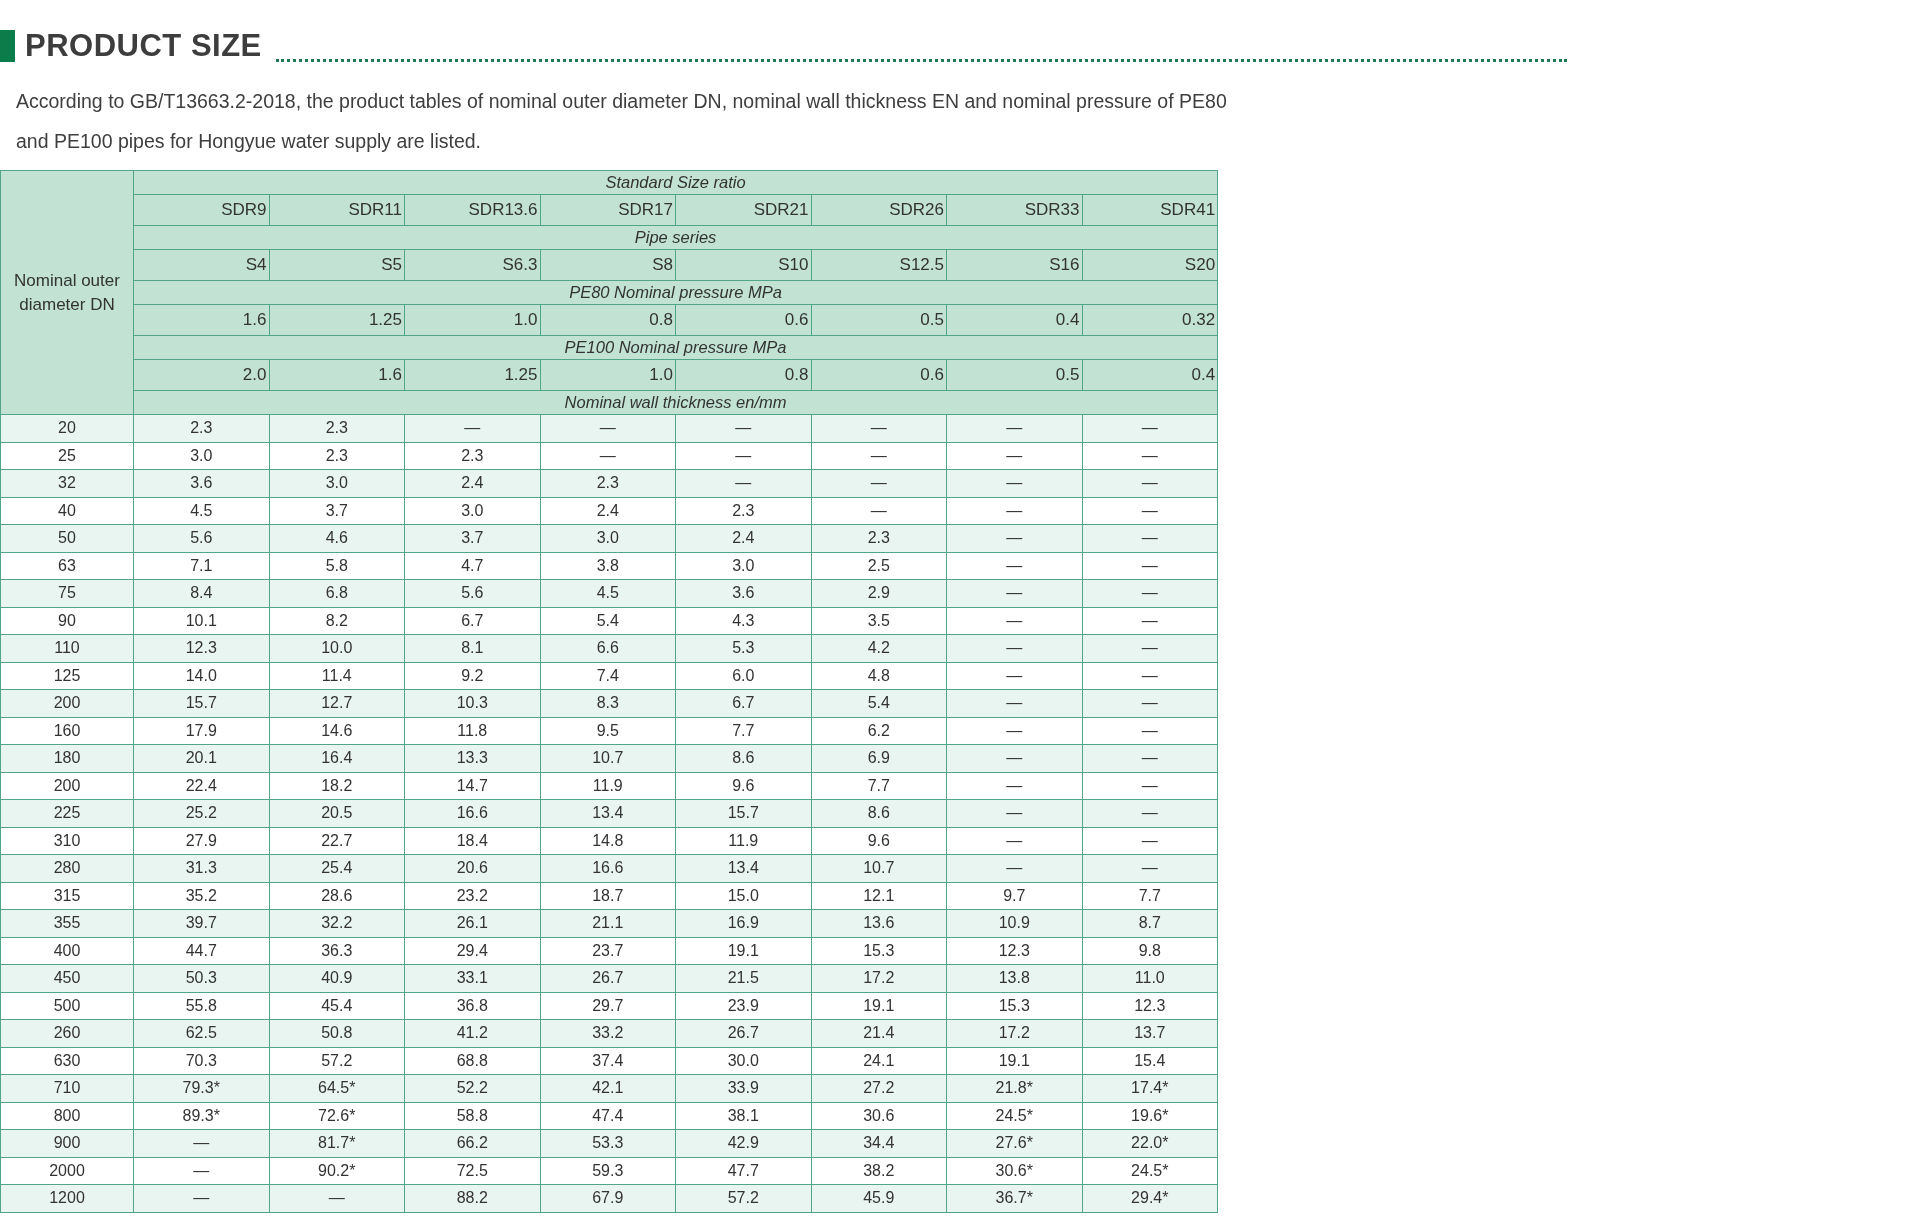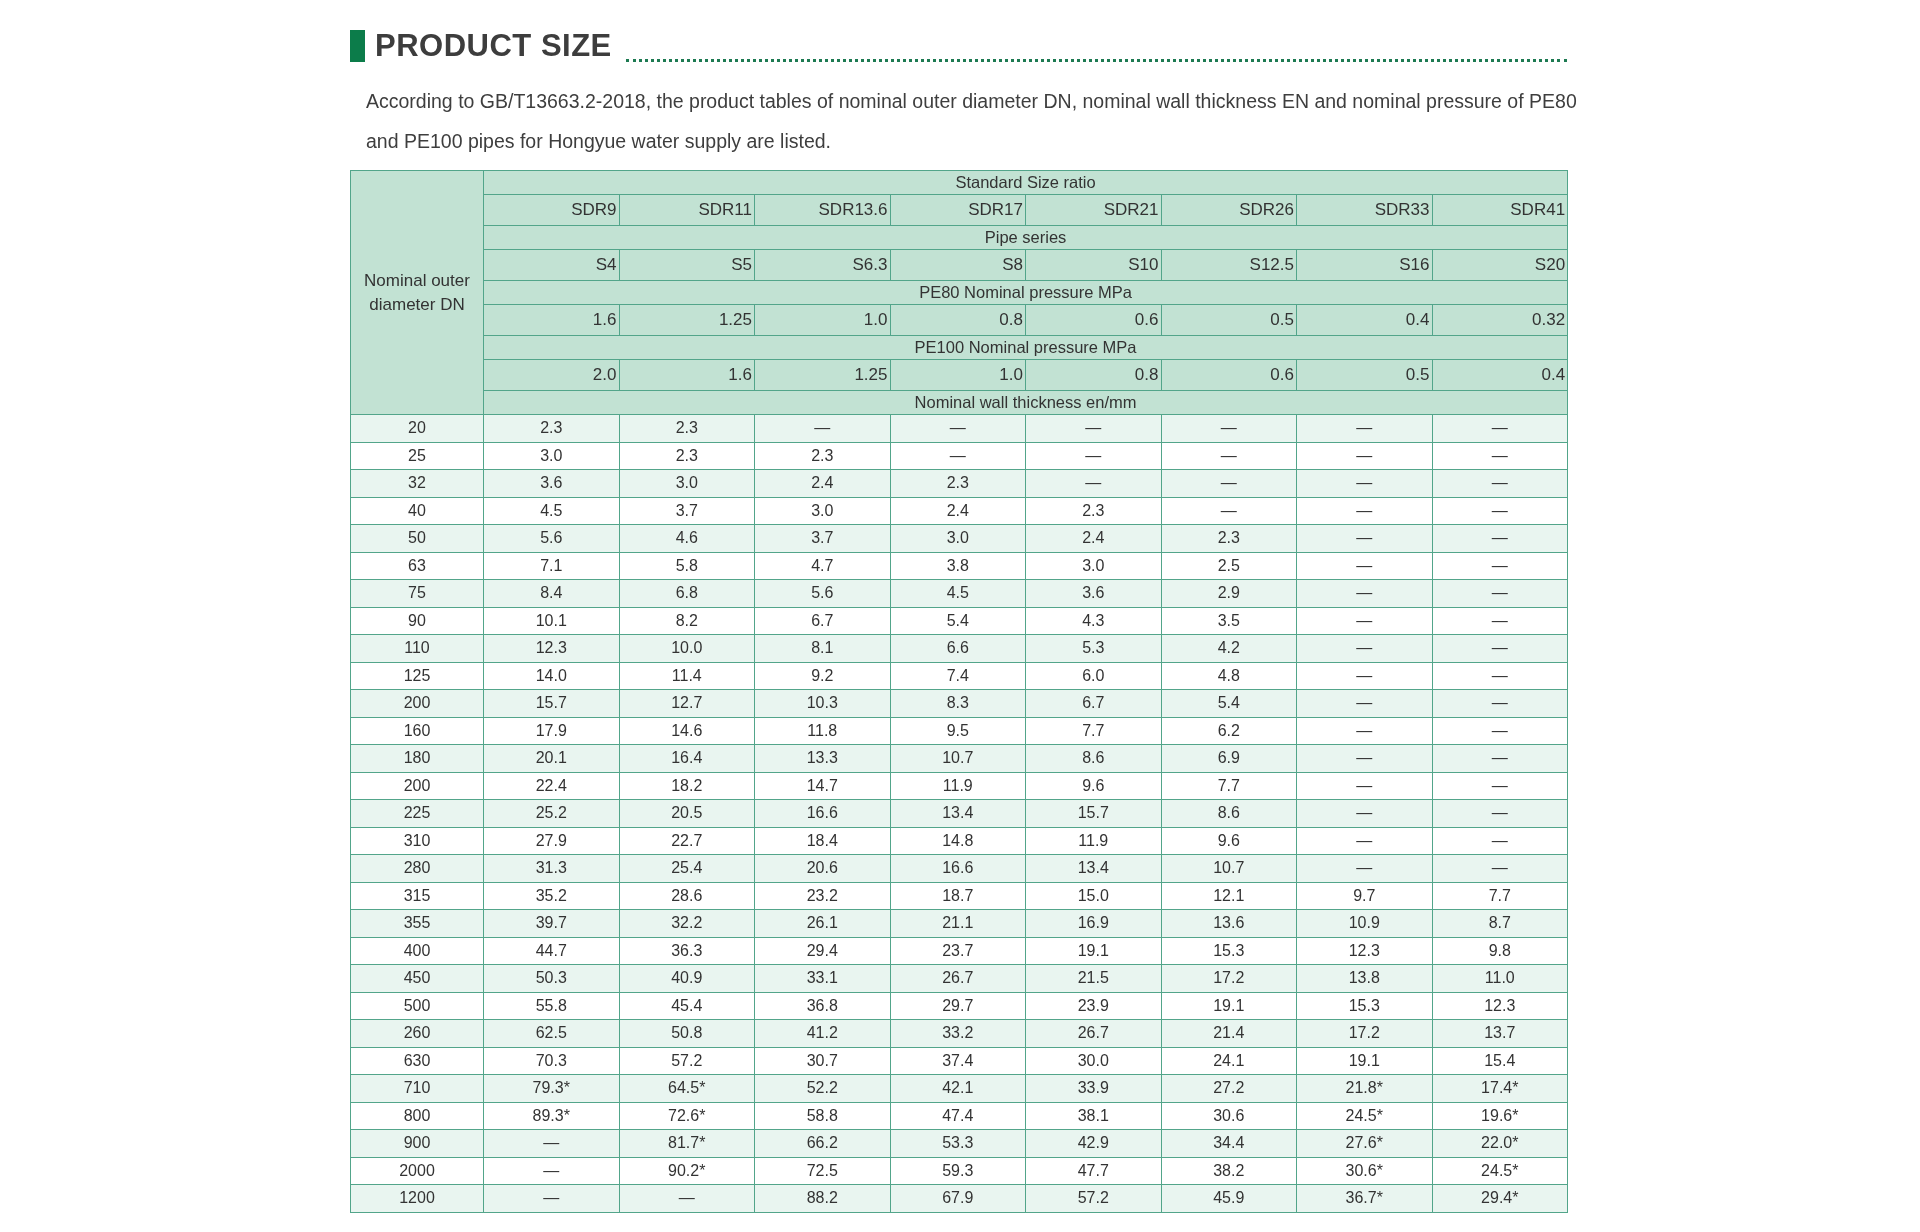--- a/index.html
+++ b/index.html
@@ -8,35 +8,35 @@
     --header-bg:#c2e2d3;
     --stripe-bg:#e9f5f0;
     --text:#333333;
   }
   *{box-sizing:border-box;}
   html,body{margin:0;padding:0;}
   body{
     width:1920px;height:1232px;background:#ffffff;overflow:hidden;
     font-family:"Liberation Sans",sans-serif;color:var(--text);
   }
-  .content{padding-left:350px;width:1567px;}
+  .content{width:1567px;}
   
   .title-row{display:flex;align-items:flex-end;margin-top:28px;height:34px;}
   .title-square{width:15px;height:32px;background:var(--accent);flex:0 0 auto;}
   .page-title{margin:0 0 0 10px;font-size:31px;line-height:33px;font-weight:700;
     color:#3d3d3d;letter-spacing:0.5px;white-space:nowrap;}
   .title-leader{flex:1 1 auto;margin-left:14px;height:8px;
     border-bottom:3px dotted #1d7a52;}
   
   .description{margin:19px 0 0 16px;font-size:19.5px;line-height:40px;color:#3e3e3e;width:1217px;}
   
   table{border-collapse:collapse;table-layout:fixed;width:1217px;margin-top:9px;}
   td{border:1px solid var(--border);text-align:center;vertical-align:middle;
      padding:0 2px;overflow:hidden;}
-  td.hlabel{background:var(--header-bg);height:24px;font-size:16.5px;}
+  td.hlabel{background:var(--header-bg);height:24px;font-size:16.5px;font-style:italic;}
   td.hcell{background:var(--header-bg);height:31px;font-size:17px;text-align:right;}
   td.corner{background:var(--header-bg);font-size:17px;line-height:1.4;}
   tbody td{height:27.5px;font-size:16px;}
   tbody tr:nth-child(odd){background:var(--stripe-bg);}
   tbody tr:nth-child(even){background:#ffffff;}
 </style>
 </head>
 <body>
 
 <div class="content">
@@ -369,21 +369,21 @@
           <td>33.2</td>
           <td>26.7</td>
           <td>21.4</td>
           <td>17.2</td>
           <td>13.7</td>
         </tr>
         <tr>
           <td>630</td>
           <td>70.3</td>
           <td>57.2</td>
-          <td>30.7</td>
+          <td>68.8</td>
           <td>37.4</td>
           <td>30.0</td>
           <td>24.1</td>
           <td>19.1</td>
           <td>15.4</td>
         </tr>
         <tr>
           <td>710</td>
           <td>79.3*</td>
           <td>64.5*</td>

